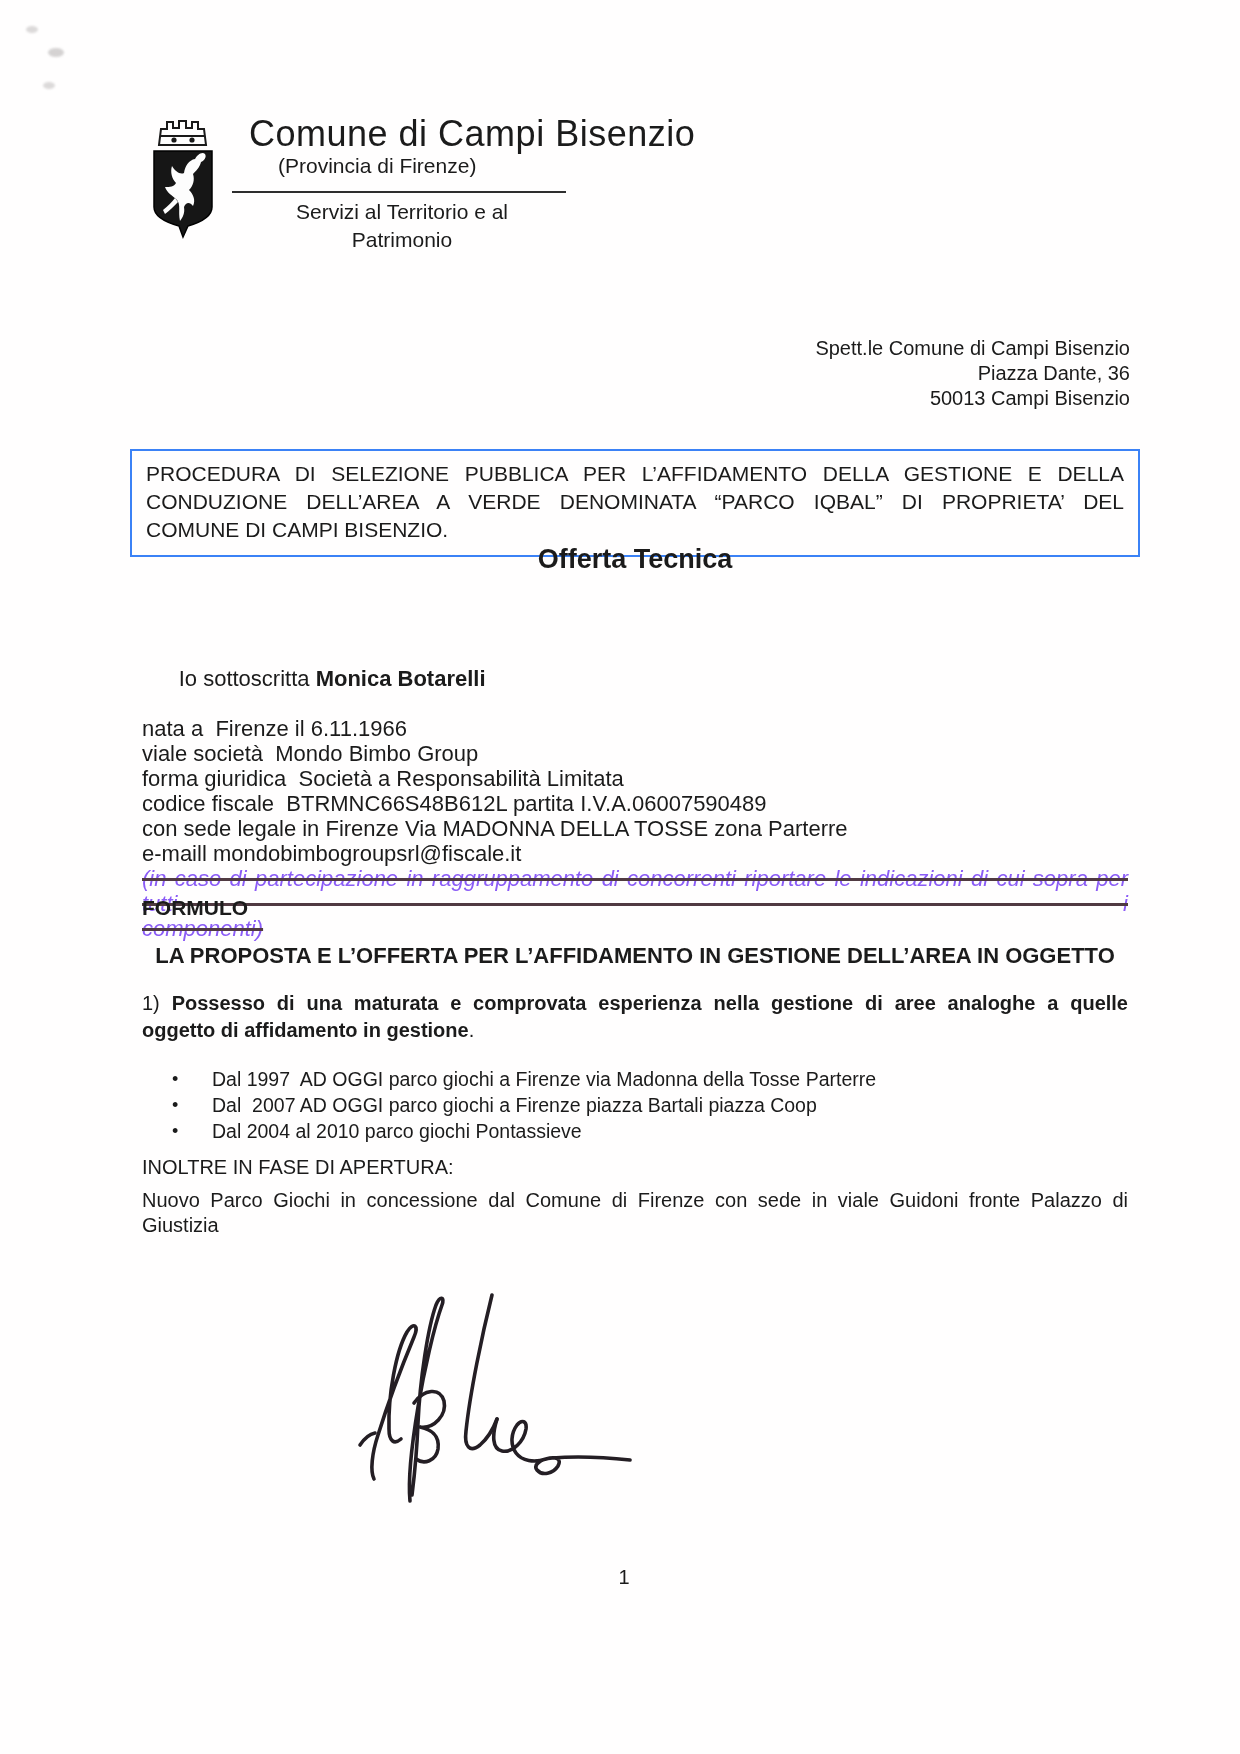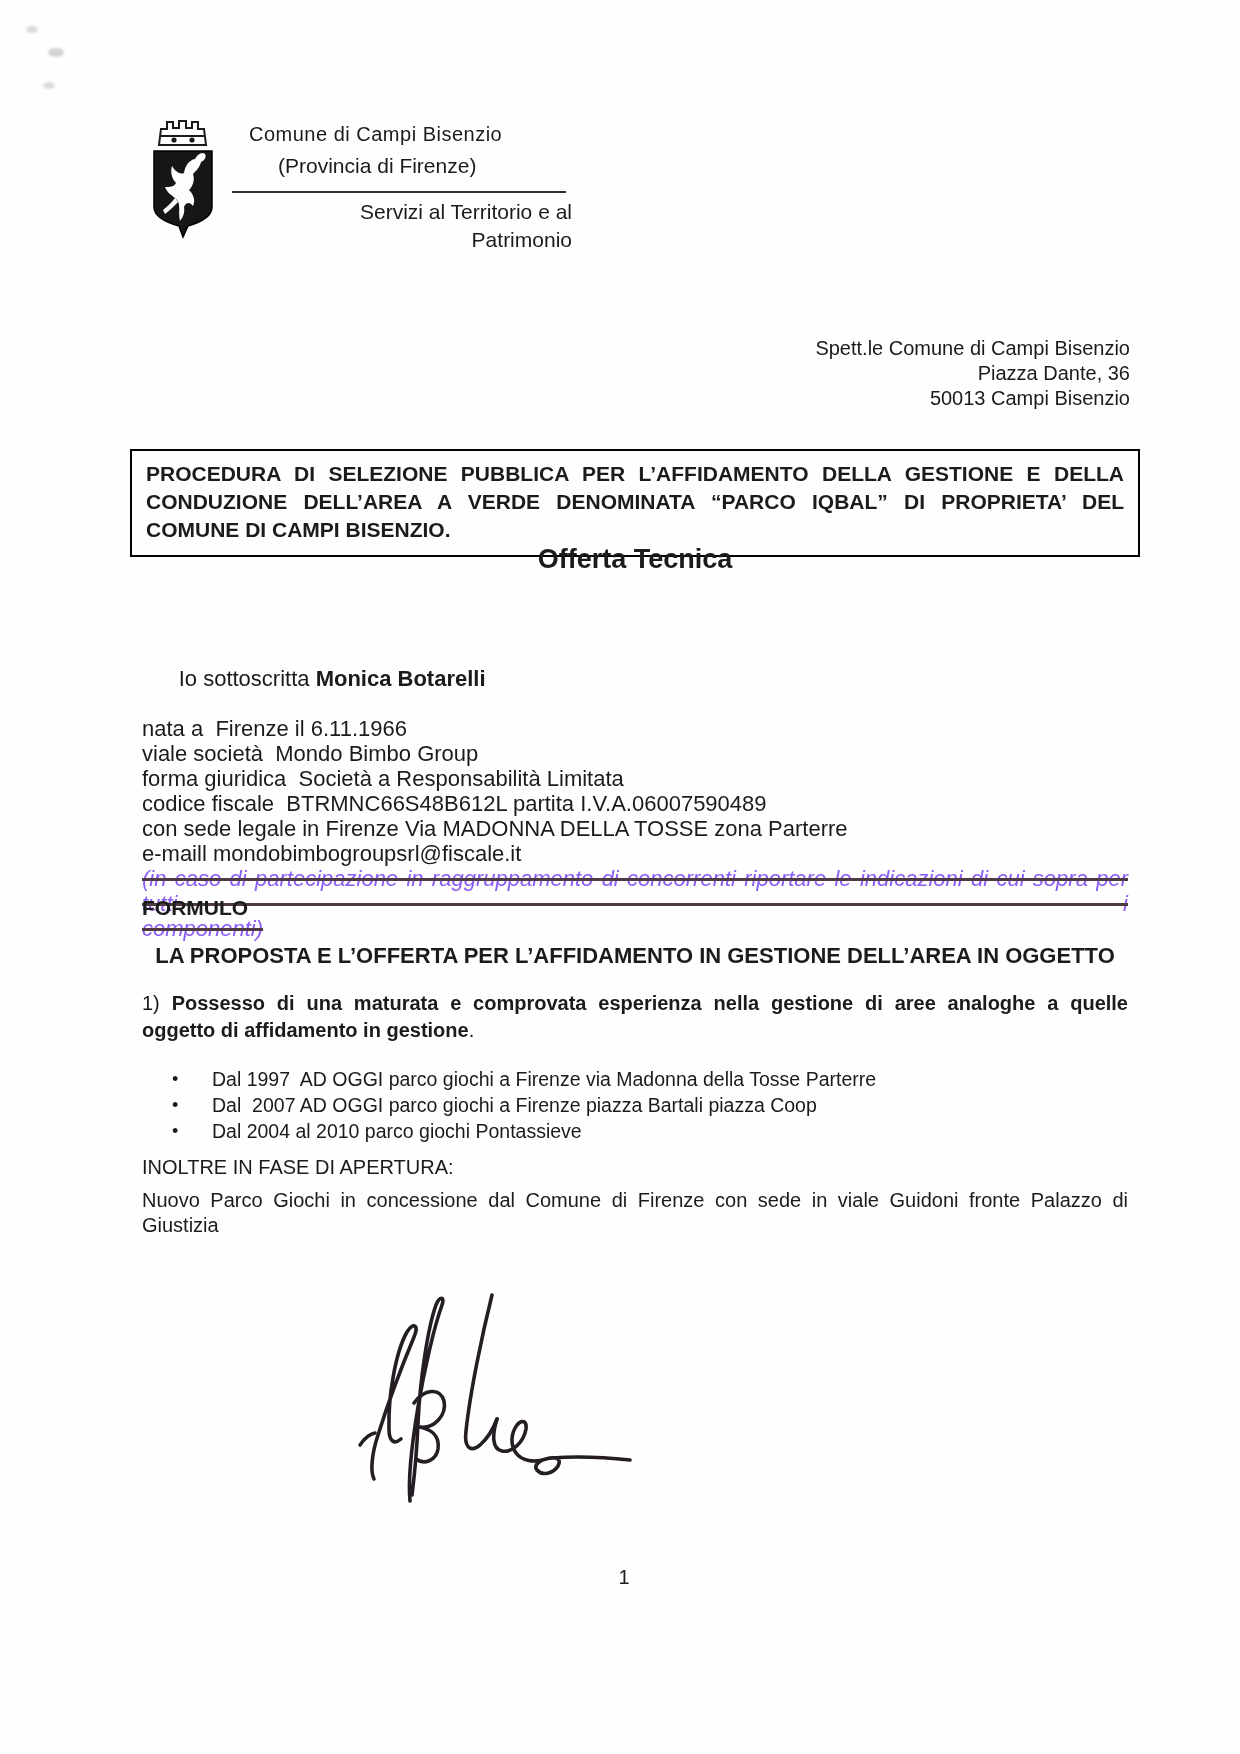--- a/index.html
+++ b/index.html
@@ -9,33 +9,33 @@
     font-family:"Liberation Sans", sans-serif;
     color:#1b1b1b;
   }
   .abs { position:absolute; }
 
   
   .speck { position:absolute; border-radius:50%; background:#bfbcbc; opacity:.55; filter:blur(1px); }
 
   
   .header-text { left:232px; top:118px; width:340px; }
-  .muni { font-size:20px; line-height:32px; padding-left:17px; white-space:nowrap; letter-spacing:.5px; }
+  .muni { font-size:36px; line-height:32px; padding-left:17px; white-space:nowrap; letter-spacing:.5px; }
   .prov { font-size:21px; line-height:24px; padding-left:46px; margin-top:4px; white-space:nowrap; }
   .hrule { margin-top:13px; border-top:2px solid #2e2e2e; height:0; width:334px; }
-  .dept { text-align:right; font-size:21px; line-height:28px; margin-top:5px; }
+  .dept { text-align:center; font-size:21px; line-height:28px; margin-top:5px; }
 
   
   .recipient { left:630px; top:336px; width:500px; text-align:right; font-size:20px; line-height:25px; }
 
   
   .subject-box {
     left:130px; top:449px; width:1010px; box-sizing:border-box;
-    border:2px solid #000000; padding:9px 14px 11px 14px;
-    font-weight:bold; font-size:21px; line-height:28px;
+    border:2px solid #3b82f6; padding:9px 14px 11px 14px;
+    font-weight:normal; font-size:21px; line-height:28px;
   }
   .jlast { text-align:justify; text-align-last:justify; }
 
   .doc-title { left:142px; top:544px; width:986px; text-align:center; font-size:27px; font-weight:bold; }
 
   .declaration { left:142px; top:641px; width:986px; font-size:22px; line-height:25px; }
   .declaration .dline { white-space:pre-wrap; }
   .strike {
     font-style:italic; color:#8b5cf6;
     text-decoration:line-through; text-decoration-thickness:2.5px; text-decoration-color:#503a42;

